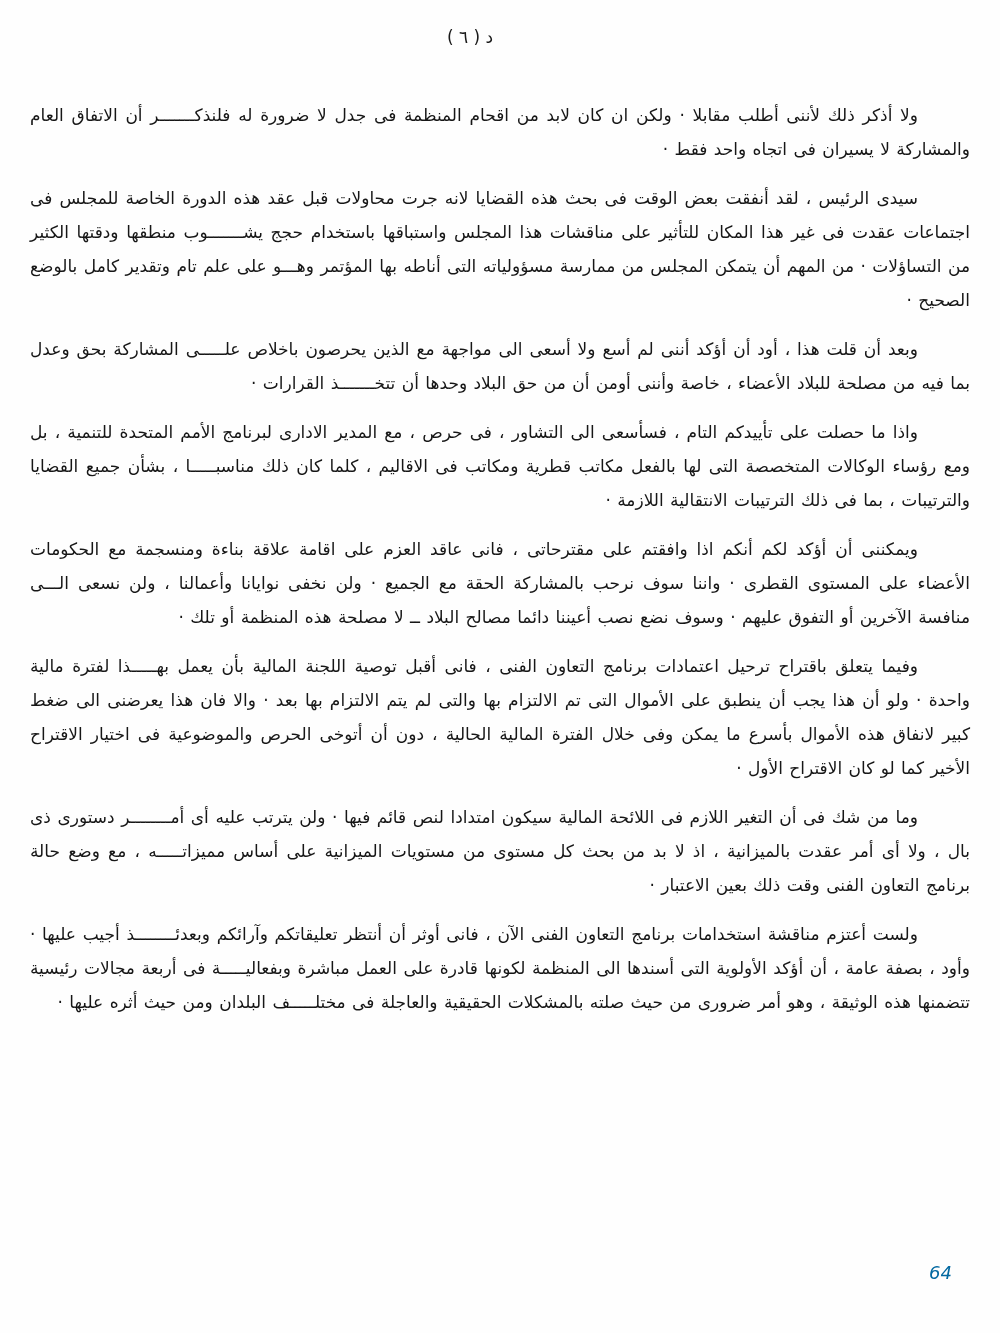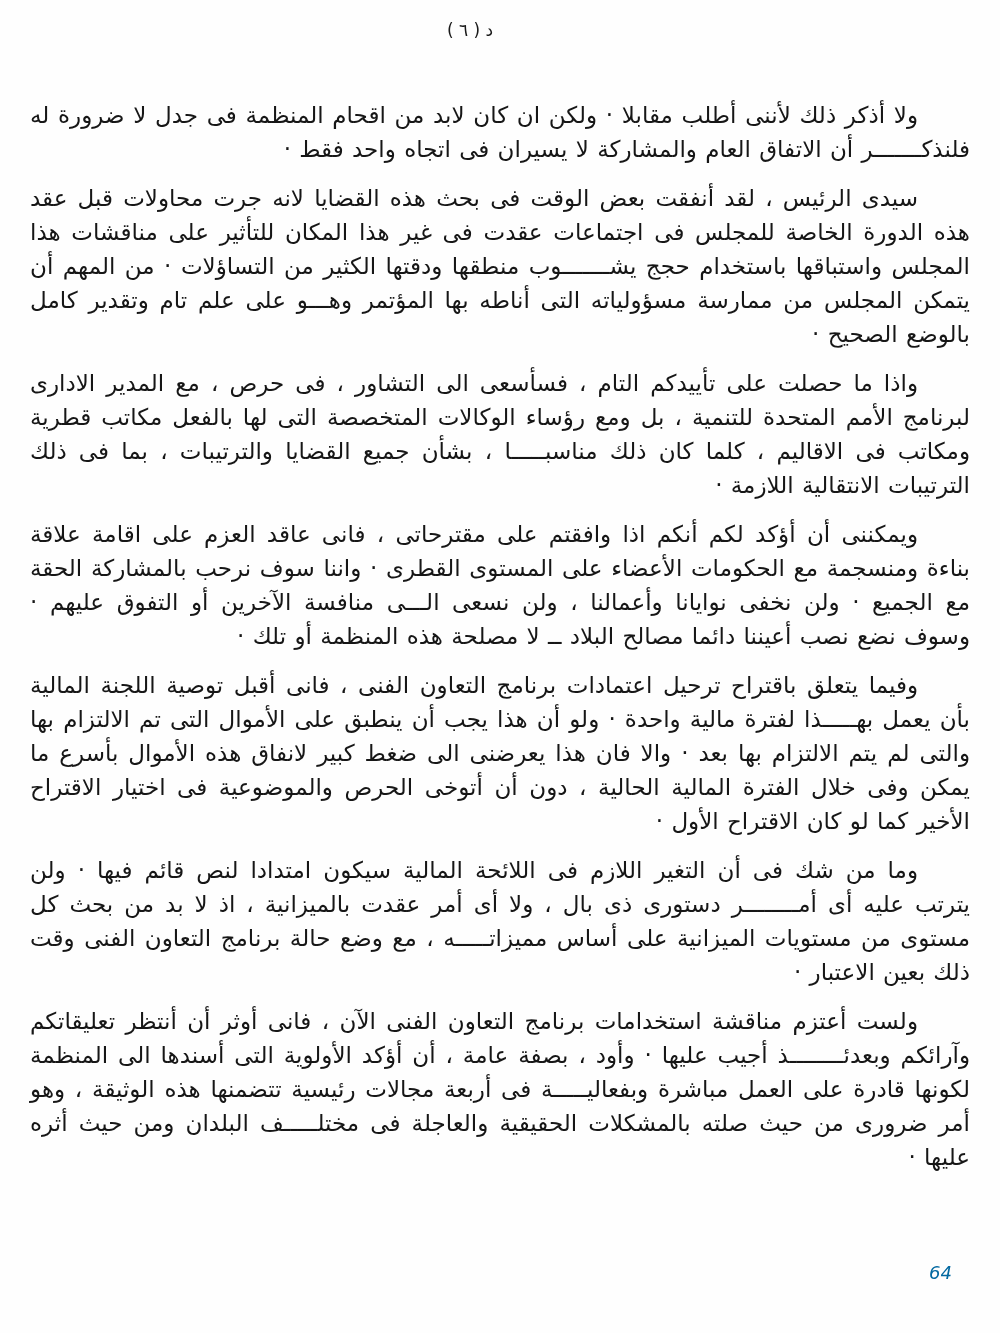--- a/index.html
+++ b/index.html
@@ -12,38 +12,38 @@
     width: 1000px;
     height: 1333px;
     margin: 0 auto;
     background: #fefefe;
     color: #161616;
     font-family: "DejaVu Sans", sans-serif;
     overflow: hidden;
   }
   .page-header {
     position: absolute;
-    top: 20px;
+    top: 27px;
     left: 0;
     width: 940px;
     text-align: center;
     direction: rtl;
     font-size: 17px;
     letter-spacing: 2px;
     color: #1a1a1a;
   }
   .doc-body {
     position: absolute;
     top: 98px;
     right: 30px;
     left: 30px;
     direction: rtl;
     unicode-bidi: embed;
     text-align: justify;
-    font-size: 23px;
+    font-size: 17px;
     line-height: 34px;
     word-spacing: 1px;
   }
   .doc-body p {
     margin: 0 0 15px 0;
     text-indent: 52px; 
   }
   .page-number {
     position: absolute;
     top: 1262px;
@@ -59,20 +59,21 @@
 
 <div class="page">
 
   <div class="page-header">
     <span>د ( ٦ )</span>
   </div>
 
   <div class="doc-body">
     <p>ولا أذكر ذلك لأننى أطلب مقابلا · ولكن ان كان لابد من اقحام المنظمة فى جدل لا ضرورة له فلنذكـــــــر أن الاتفاق العام والمشاركة لا يسيران فى اتجاه واحد فقط ·</p>
     <p>سيدى الرئيس ، لقد أنفقت بعض الوقت فى بحث هذه القضايا لانه جرت محاولات قبل عقد هذه الدورة الخاصة للمجلس فى اجتماعات عقدت فى غير هذا المكان للتأثير على مناقشات هذا المجلس واستباقها باستخدام حجج يشـــــــوب منطقها ودقتها الكثير من التساؤلات · من المهم أن يتمكن المجلس من ممارسة مسؤولياته التى أناطه بها المؤتمر وهـــو على علم تام وتقدير كامل بالوضع الصحيح ·</p>
+    <p>وبعد أن قلت هذا ، أود أن أؤكد أننى لم أسع ولا أسعى الى مواجهة مع الذين يحرصون باخلاص علـــــى المشاركة بحق وعدل بما فيه من مصلحة للبلاد الأعضاء ، خاصة وأننى أومن أن من حق البلاد وحدها أن تتخـــــــذ القرارات ·</p>
     <p>واذا ما حصلت على تأييدكم التام ، فسأسعى الى التشاور ، فى حرص ، مع المدير الادارى لبرنامج الأمم المتحدة للتنمية ، بل ومع رؤساء الوكالات المتخصصة التى لها بالفعل مكاتب قطرية ومكاتب فى الاقاليم ، كلما كان ذلك مناسبـــــا ، بشأن جميع القضايا والترتيبات ، بما فى ذلك الترتيبات الانتقالية اللازمة ·</p>
     <p>ويمكننى أن أؤكد لكم أنكم اذا وافقتم على مقترحاتى ، فانى عاقد العزم على اقامة علاقة بناءة ومنسجمة مع الحكومات الأعضاء على المستوى القطرى · واننا سوف نرحب بالمشاركة الحقة مع الجميع · ولن نخفى نوايانا وأعمالنا ، ولن نسعى الـــى منافسة الآخرين أو التفوق عليهم · وسوف نضع نصب أعيننا دائما مصالح البلاد ــ لا مصلحة هذه المنظمة أو تلك ·</p>
     <p>وفيما يتعلق باقتراح ترحيل اعتمادات برنامج التعاون الفنى ، فانى أقبل توصية اللجنة المالية بأن يعمل بهـــــذا لفترة مالية واحدة · ولو أن هذا يجب أن ينطبق على الأموال التى تم الالتزام بها والتى لم يتم الالتزام بها بعد · والا فان هذا يعرضنى الى ضغط كبير لانفاق هذه الأموال بأسرع ما يمكن وفى خلال الفترة المالية الحالية ، دون أن أتوخى الحرص والموضوعية فى اختيار الاقتراح الأخير كما لو كان الاقتراح الأول ·</p>
     <p>وما من شك فى أن التغير اللازم فى اللائحة المالية سيكون امتدادا لنص قائم فيها · ولن يترتب عليه أى أمــــــــر دستورى ذى بال ، ولا أى أمر عقدت بالميزانية ، اذ لا بد من بحث كل مستوى من مستويات الميزانية على أساس مميزاتـــــه ، مع وضع حالة برنامج التعاون الفنى وقت ذلك بعين الاعتبار ·</p>
     <p>ولست أعتزم مناقشة استخدامات برنامج التعاون الفنى الآن ، فانى أوثر أن أنتظر تعليقاتكم وآرائكم وبعدئــــــــذ أجيب عليها · وأود ، بصفة عامة ، أن أؤكد الأولوية التى أسندها الى المنظمة لكونها قادرة على العمل مباشرة وبفعاليـــــة فى أربعة مجالات رئيسية تتضمنها هذه الوثيقة ، وهو أمر ضرورى من حيث صلته بالمشكلات الحقيقية والعاجلة فى مختلـــــف البلدان ومن حيث أثره عليها ·</p>
   </div>
 
   <div class="page-number">64</div>
 
 </div>

